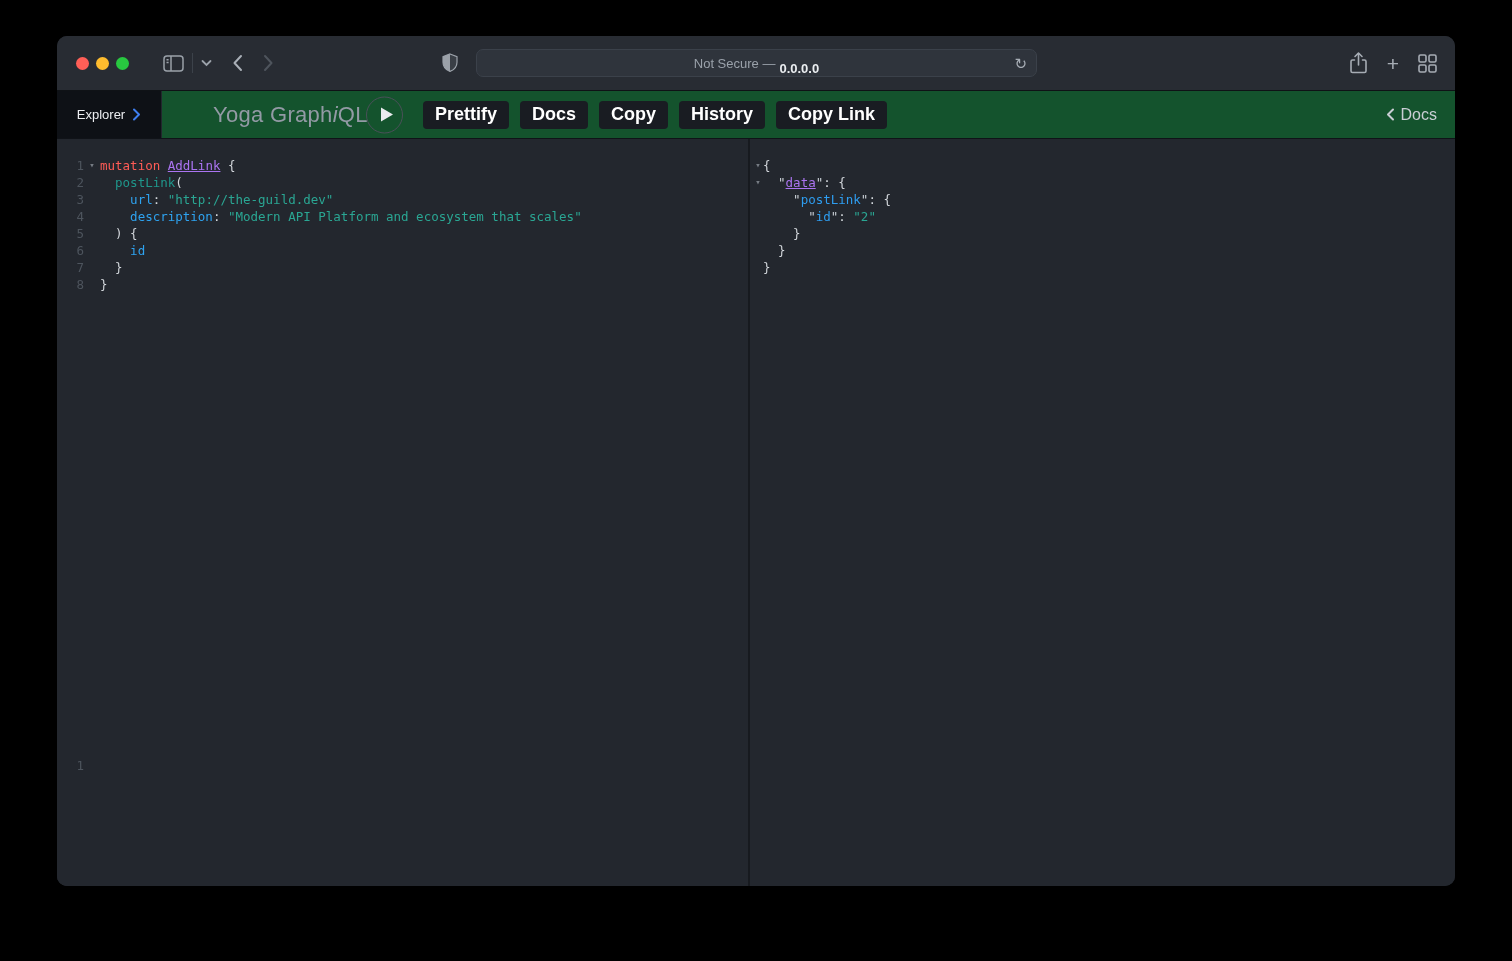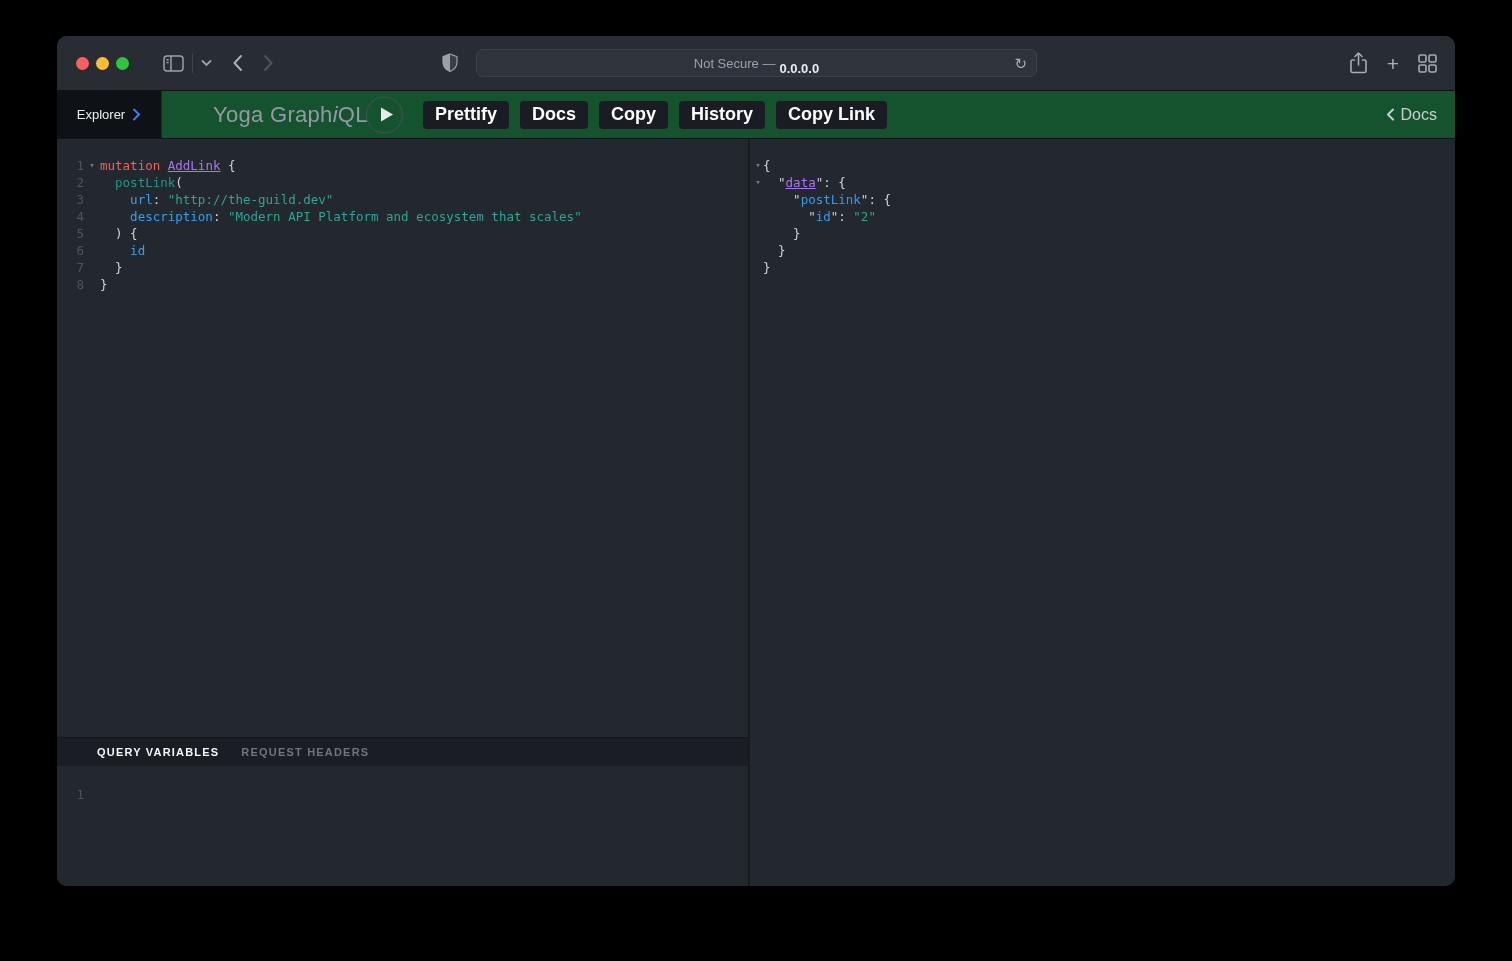--- a/index.html
+++ b/index.html
@@ -233,24 +233,20 @@
             <span class="code-text"><span class="tk-p">  }</span></span>
           </div>
           <div class="code-line">
             <span class="gutter-num">8</span>
             <span class="gutter-fold"></span>
             <span class="code-text"><span class="tk-p">}</span></span>
           </div>
         </div>
 
       <div class="bottom-panel">
-        <div class="tab-bar">
-          <span class="panel-tab tab-active">QUERY VARIABLES</span>
-          <span class="panel-tab tab-inactive">REQUEST HEADERS</span>
-        </div>
         <div class="var-editor code-area" id="vars-code">
             <div class="code-line">
               <span class="gutter-num">1</span>
               <span class="gutter-fold"></span>
               <span class="code-text"></span>
             </div>
           </div>
       </div>
     </div>
 

